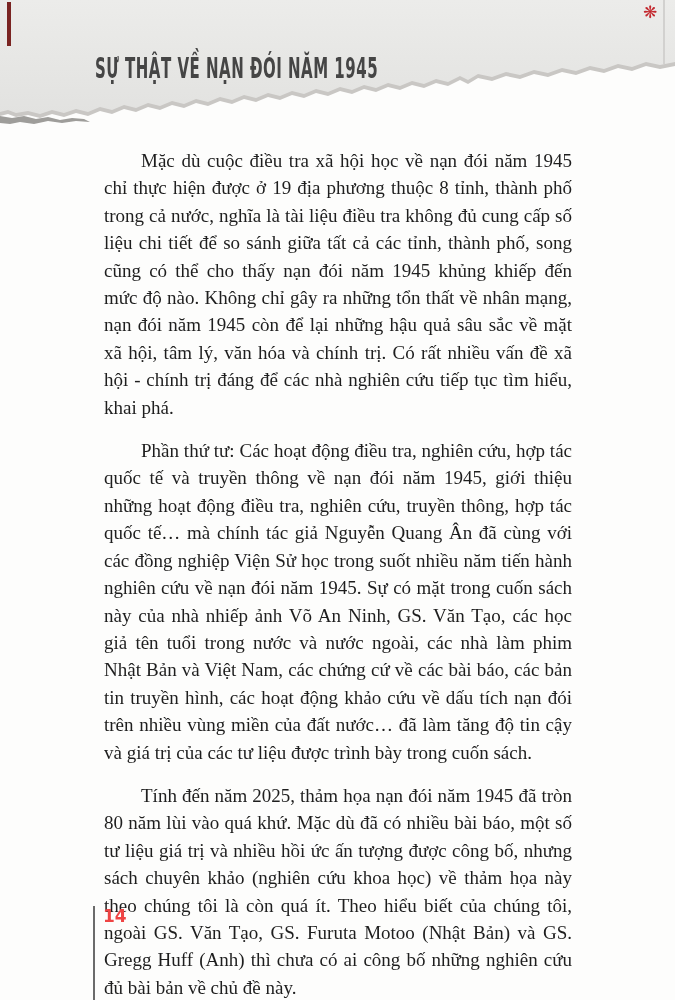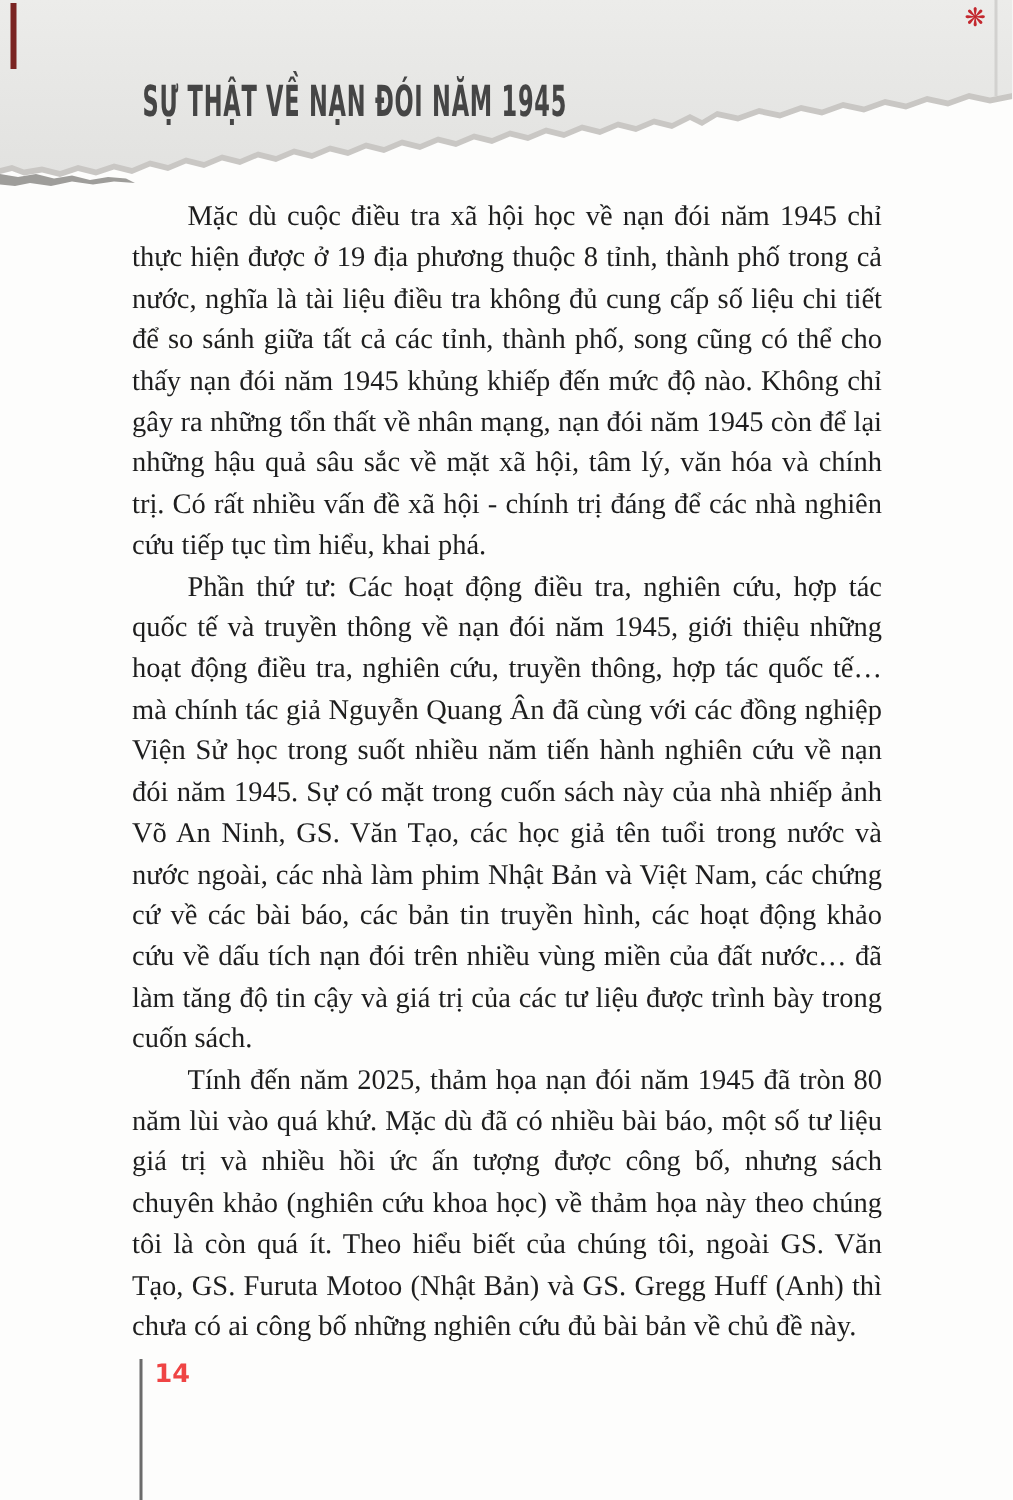--- a/index.html
+++ b/index.html
@@ -67,21 +67,21 @@
   .article {
     position: absolute;
     left: 88px; top: 131px;
     width: 500px;
     font-size: 19px;
     line-height: 27.4px;
     color: #1e1e1e;
     text-align: justify;
   }
   .article p {
-    margin: 0;
+    margin: 16px;
     text-indent: 37px;
   }
   .article .it { }
 
   
   .footer-rule {
     position: absolute;
     left: 93px; top: 906px;
     width: 2px; height: 94px;
     background: #6b6b6b;

